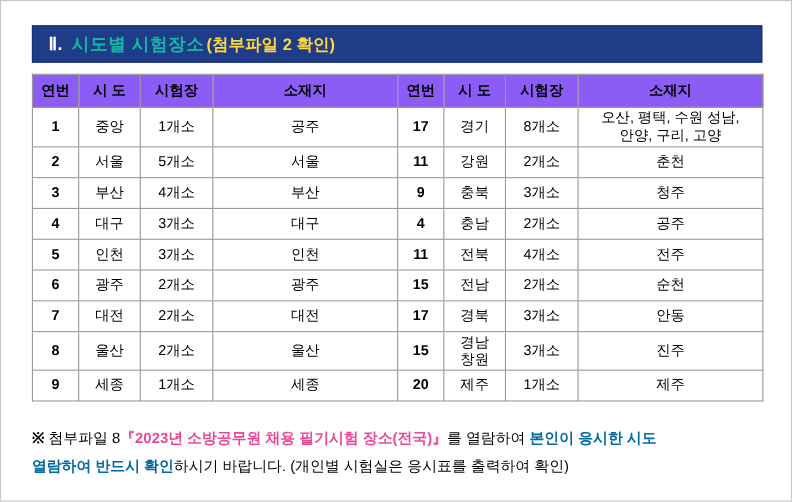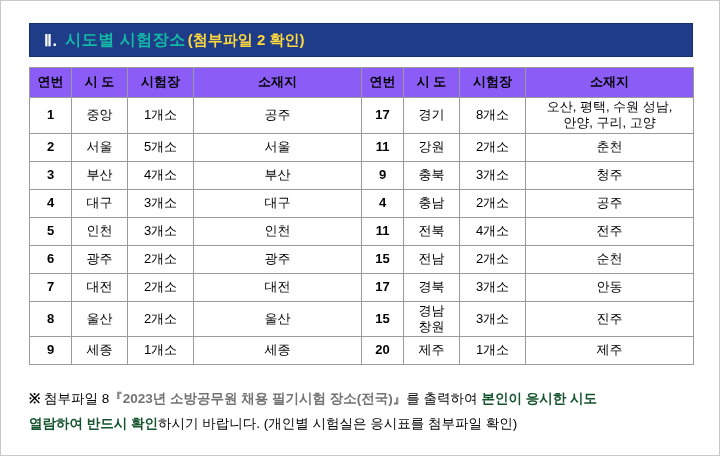--- a/index.html
+++ b/index.html
@@ -103,22 +103,22 @@
   
   .footnote {
     position: absolute;
     left: 28px;
     top: 386px;
     width: 668px;
     font-size: 13.5px;
     line-height: 1.85;
   }
   .fn-mark { font-weight: bold; }
-  .blue { color: #737373; font-weight: bold; }
-  .red { color: #14532d; font-weight: bold; }
+  .blue { color: #ec4899; font-weight: bold; }
+  .red { color: #0369a1; font-weight: bold; }
   .black { color: #000000; }
 </style>
 </head>
 <body>
 
 <div class="page">
 
   <div class="title-bar">
     <span class="title-num">Ⅱ.</span>
     <span class="title-main">시도별 시험장소</span>
@@ -238,17 +238,17 @@
           <td class="no">20</td>
           <td>제주</td>
           <td>1개소</td>
           <td>제주</td>
         </tr>
       </tbody>
     </table>
   </div>
 
   <div class="footnote">
-    <span class="fn-mark black">※</span><span class="black"> 첨부파일 8</span><span class="blue">『2023년 소방공무원 채용 필기시험 장소(전국)』</span><span class="black">를 출력하여 </span><span class="red">본인이 응시한 시도</span><br>
-    <span class="red">열람하여 반드시 확인</span><span class="black">하시기 바랍니다. (개인별 시험실은 응시표를 첨부파일 확인)</span>
+    <span class="fn-mark black">※</span><span class="black"> 첨부파일 8</span><span class="blue">『2023년 소방공무원 채용 필기시험 장소(전국)』</span><span class="black">를 열람하여 </span><span class="red">본인이 응시한 시도</span><br>
+    <span class="red">열람하여 반드시 확인</span><span class="black">하시기 바랍니다. (개인별 시험실은 응시표를 출력하여 확인)</span>
   </div>
 
 </div>
 
 </body></html>

